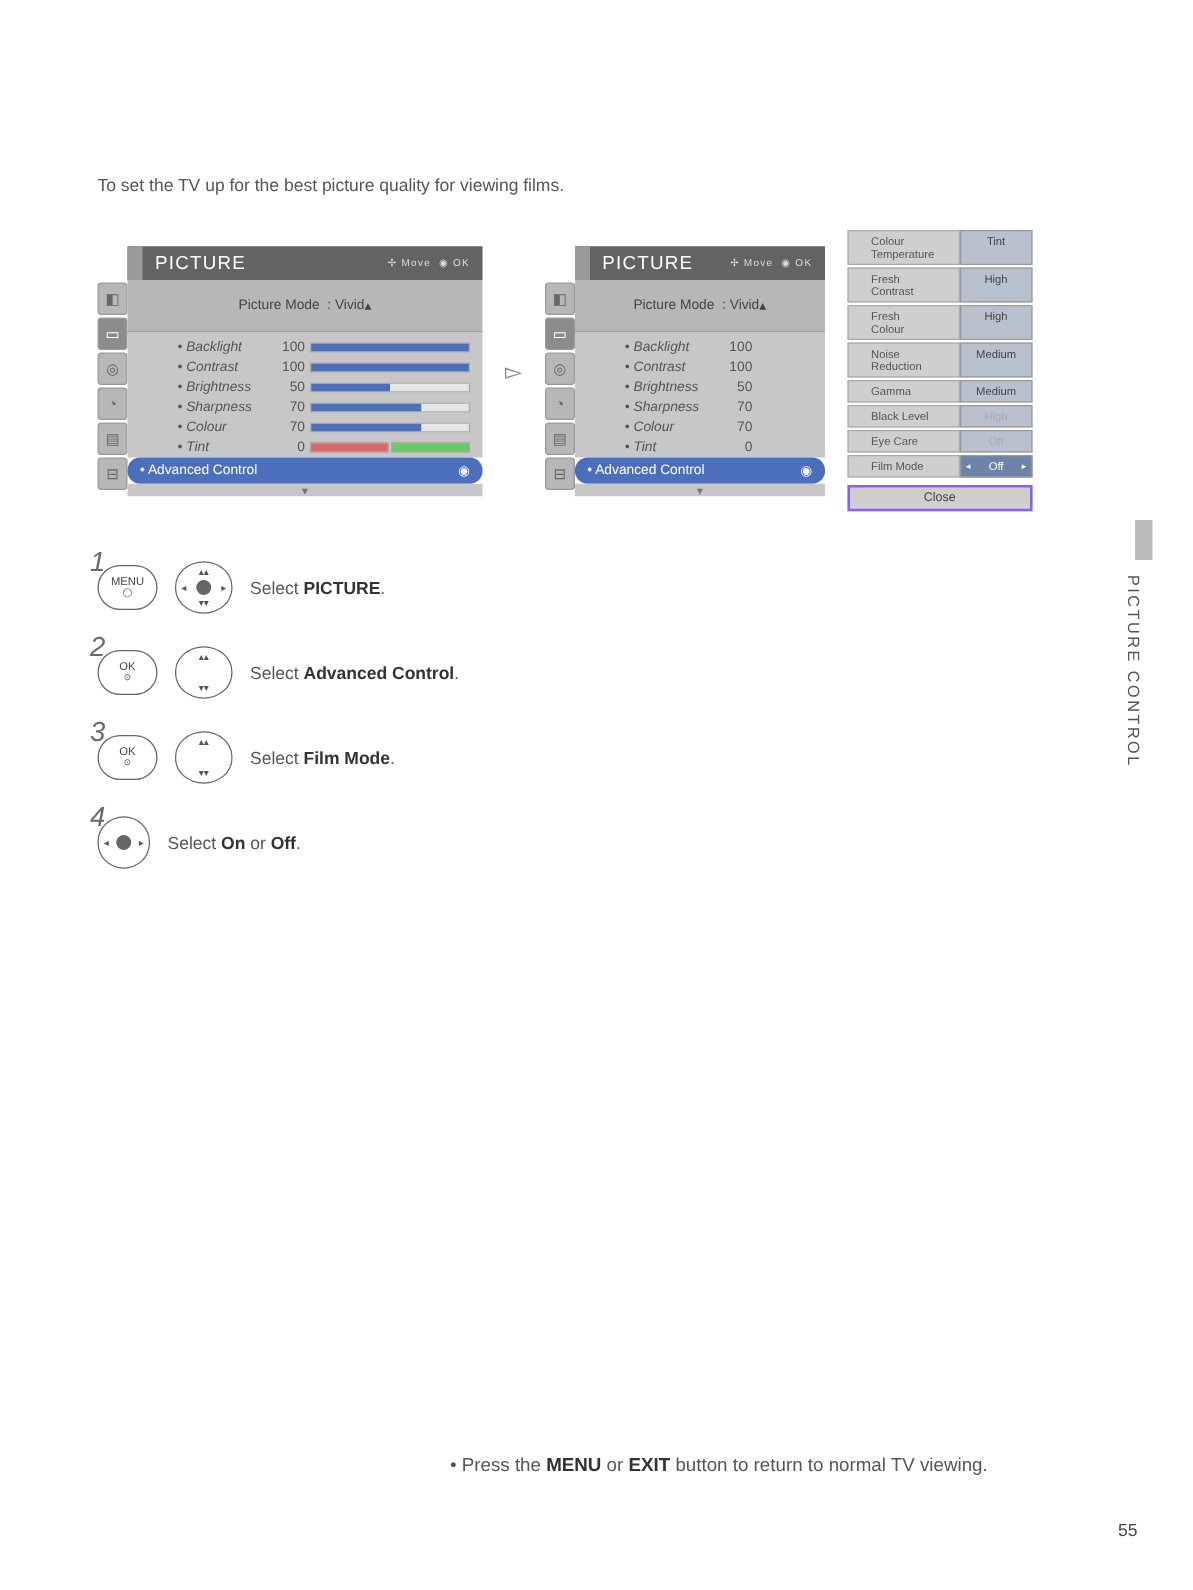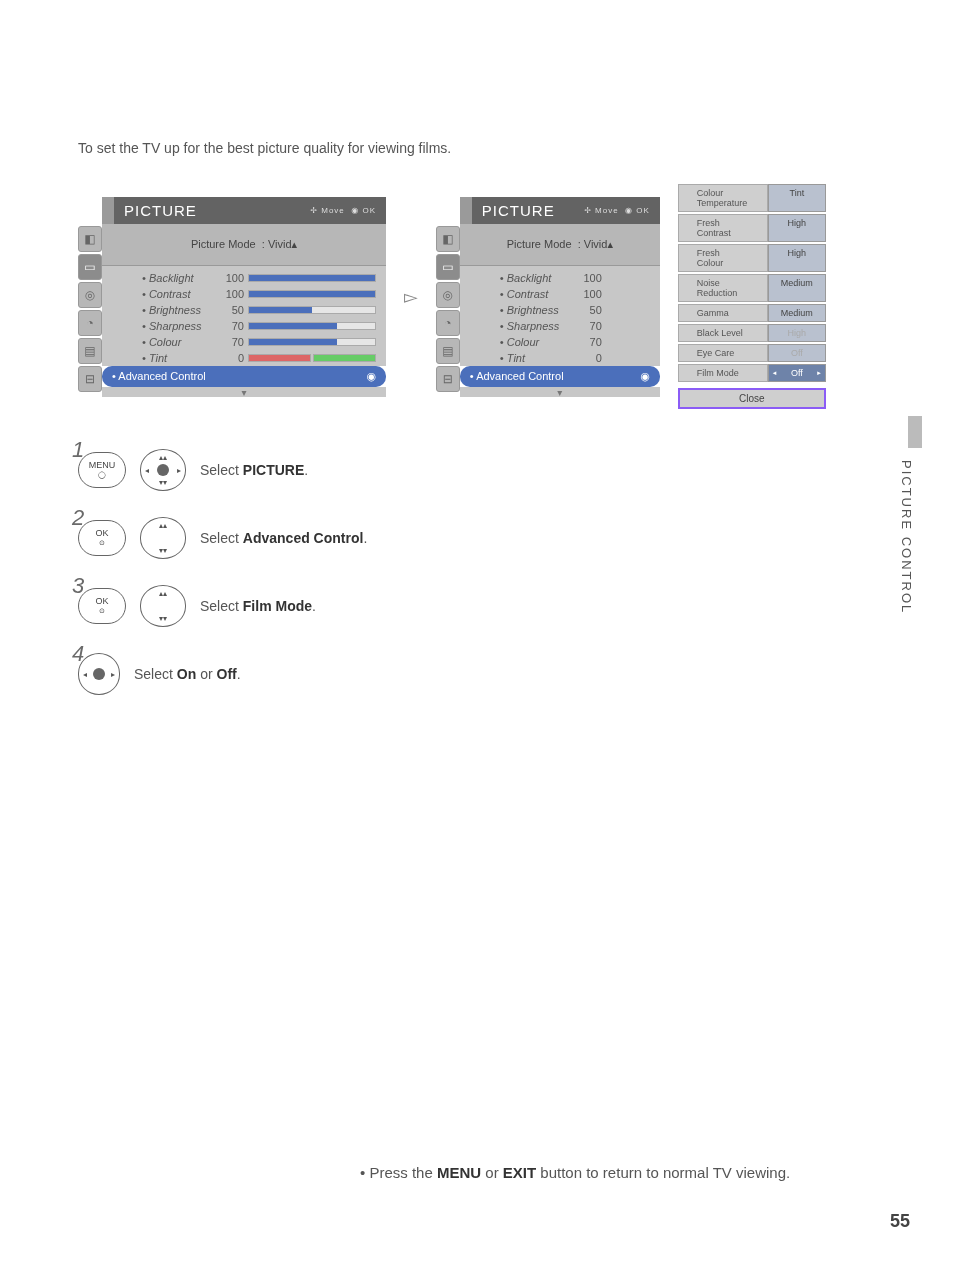--- a/index.html
+++ b/index.html
@@ -52,21 +52,21 @@
   .dpad .center{width:12px;height:12px;border-radius:50%;background:#666;}
   .steptext{font-size:14px;color:#555;}
   .steptext b{color:#333;}
   
   .notes { position:absolute; top: 1120px; left: 360px; font-size:15px; color:#555;margin-top:44px; }
   .notes p{margin-bottom:14px;}
   .notes b{color:#333;}
   
   .sidetab{position:absolute; right:40px; top:460px; writing-mode:vertical-rl; font-size:13px; letter-spacing:2px; color:#555;}
   .sidebox{position:absolute; right:32px; top:416px; width:14px; height:32px; background:#bbb;}
-  .pagenum{position:absolute; right:44px; bottom:40px; font-size:18px; font-weight:bold; color:#444;}
+  .pagenum{position:absolute; right:44px; bottom:40px; font-size:14px; font-weight:normal; color:#444;}
 </style>
 </head>
 <body>
 
 <div class="page">
 
   <p class="intro">To set the TV up for the best picture quality for viewing films.</p>
 
   <div class="menus">
 

